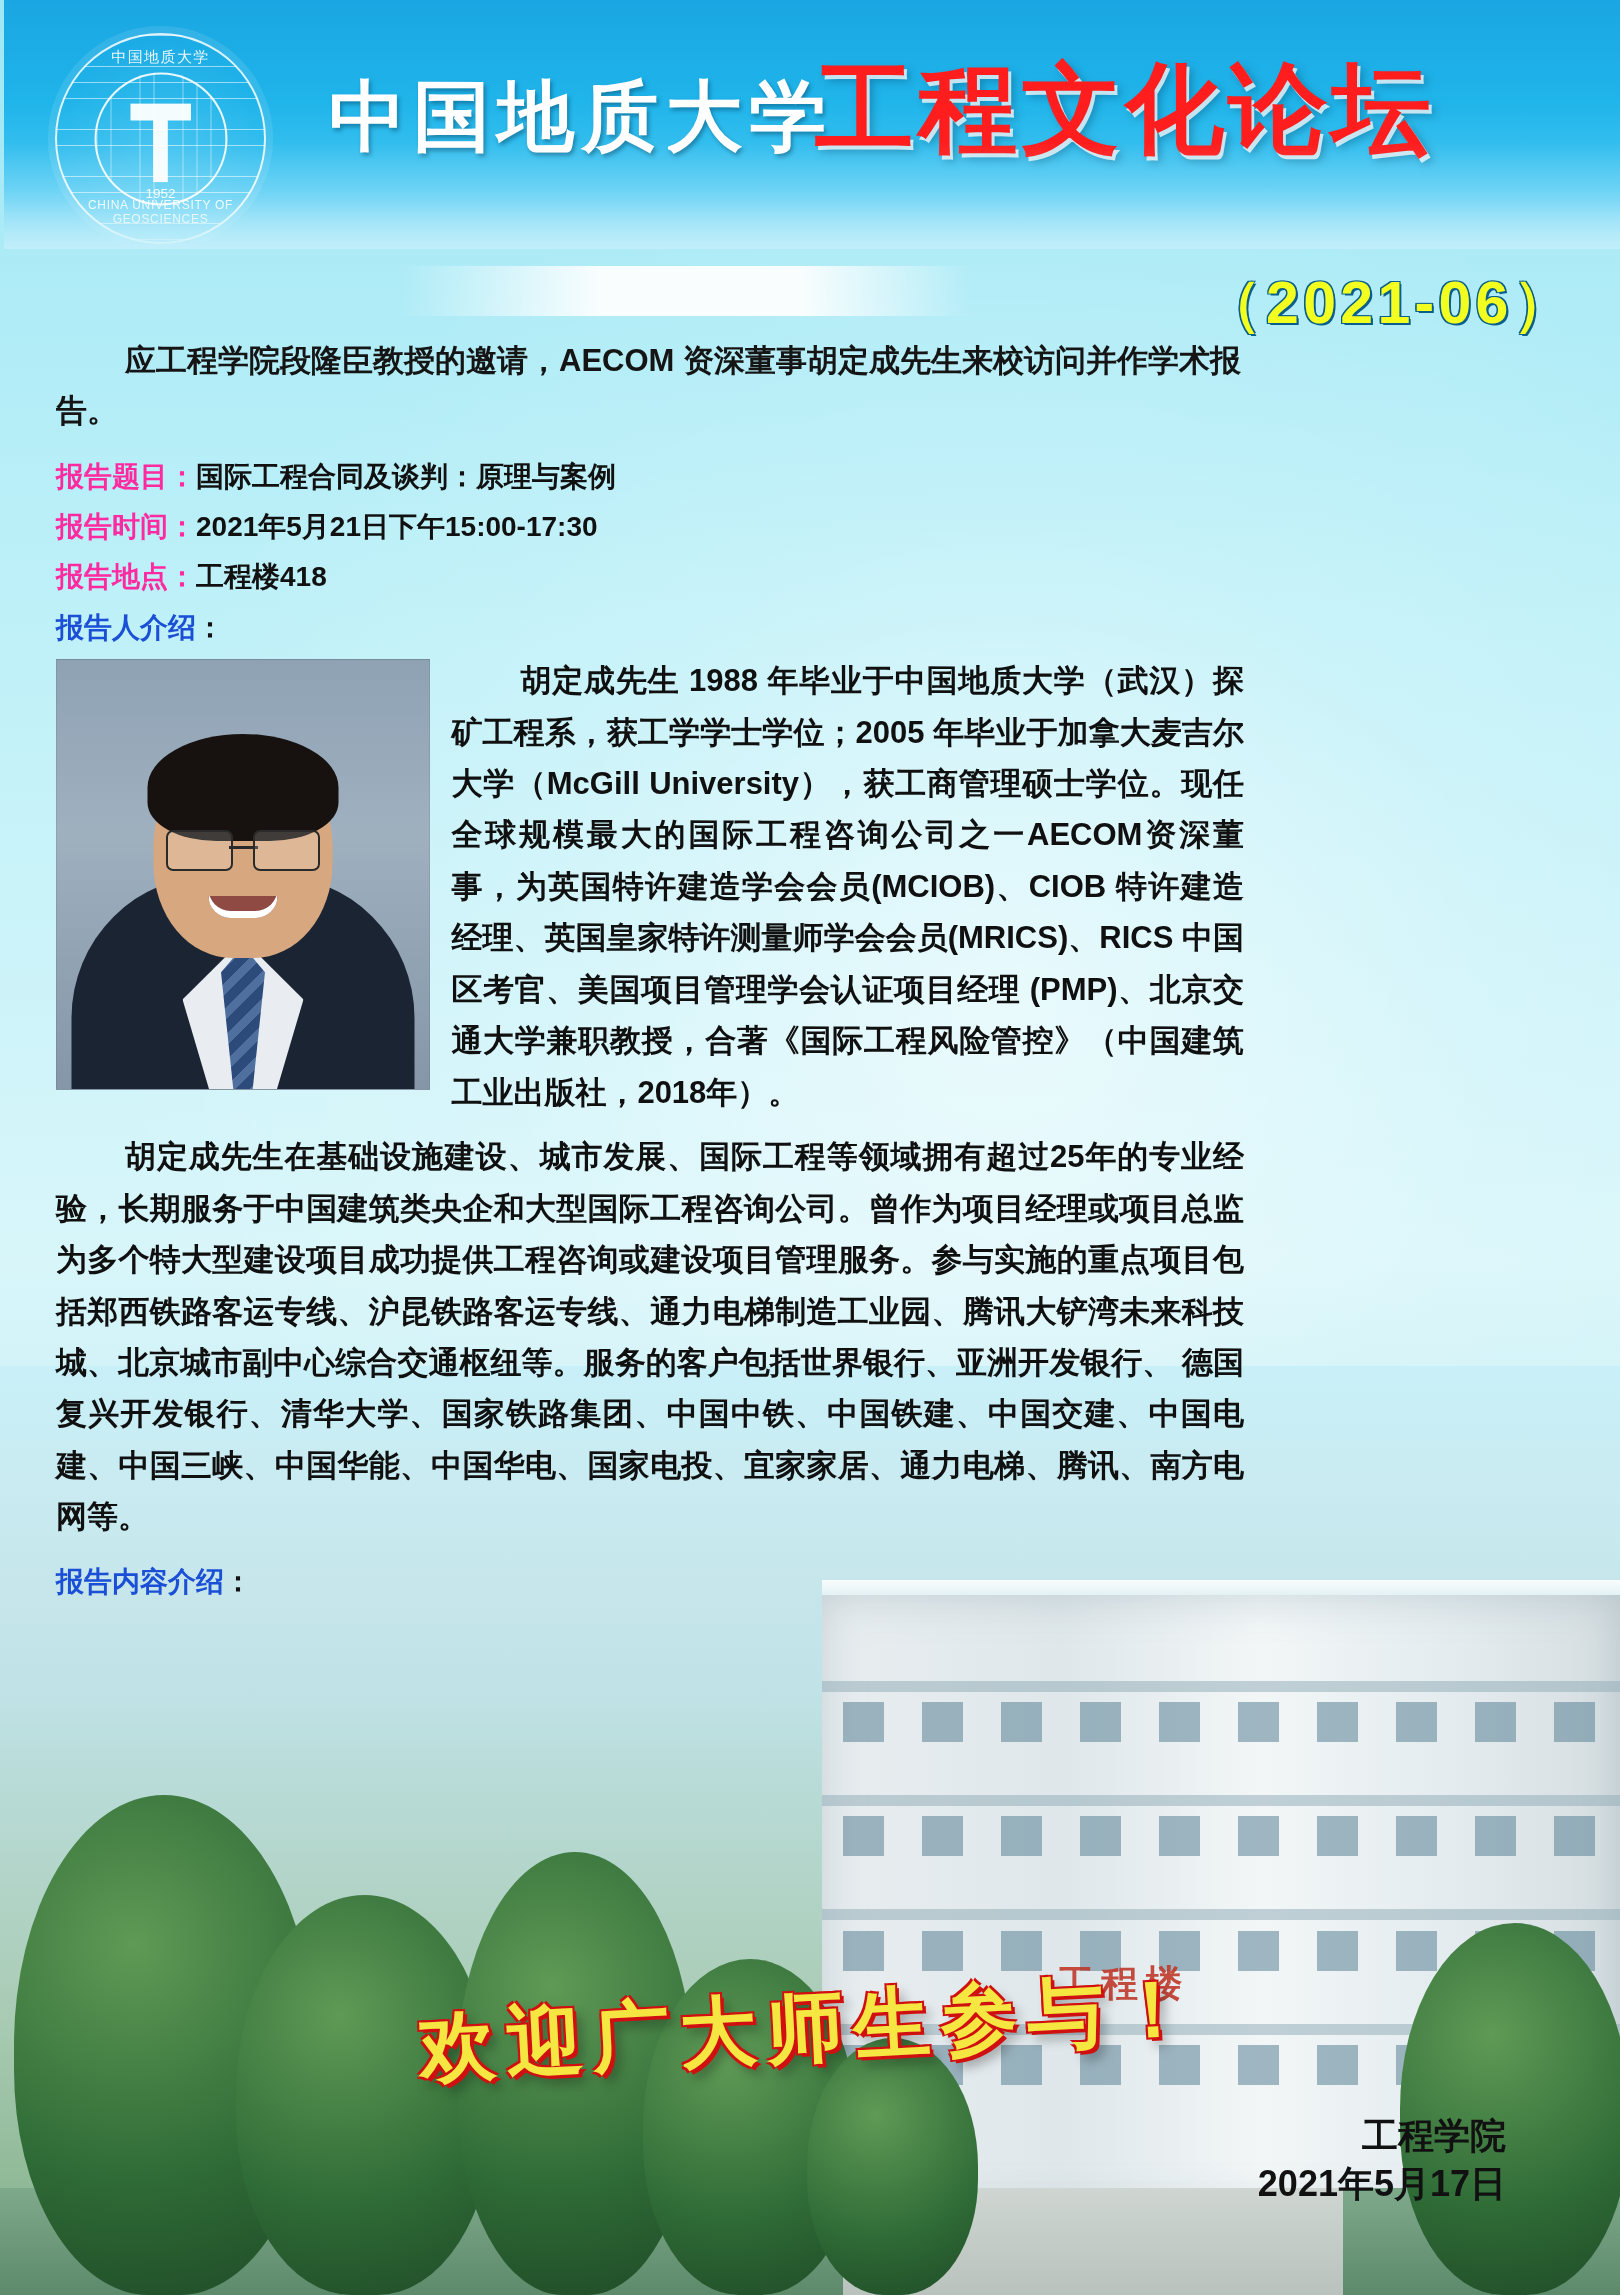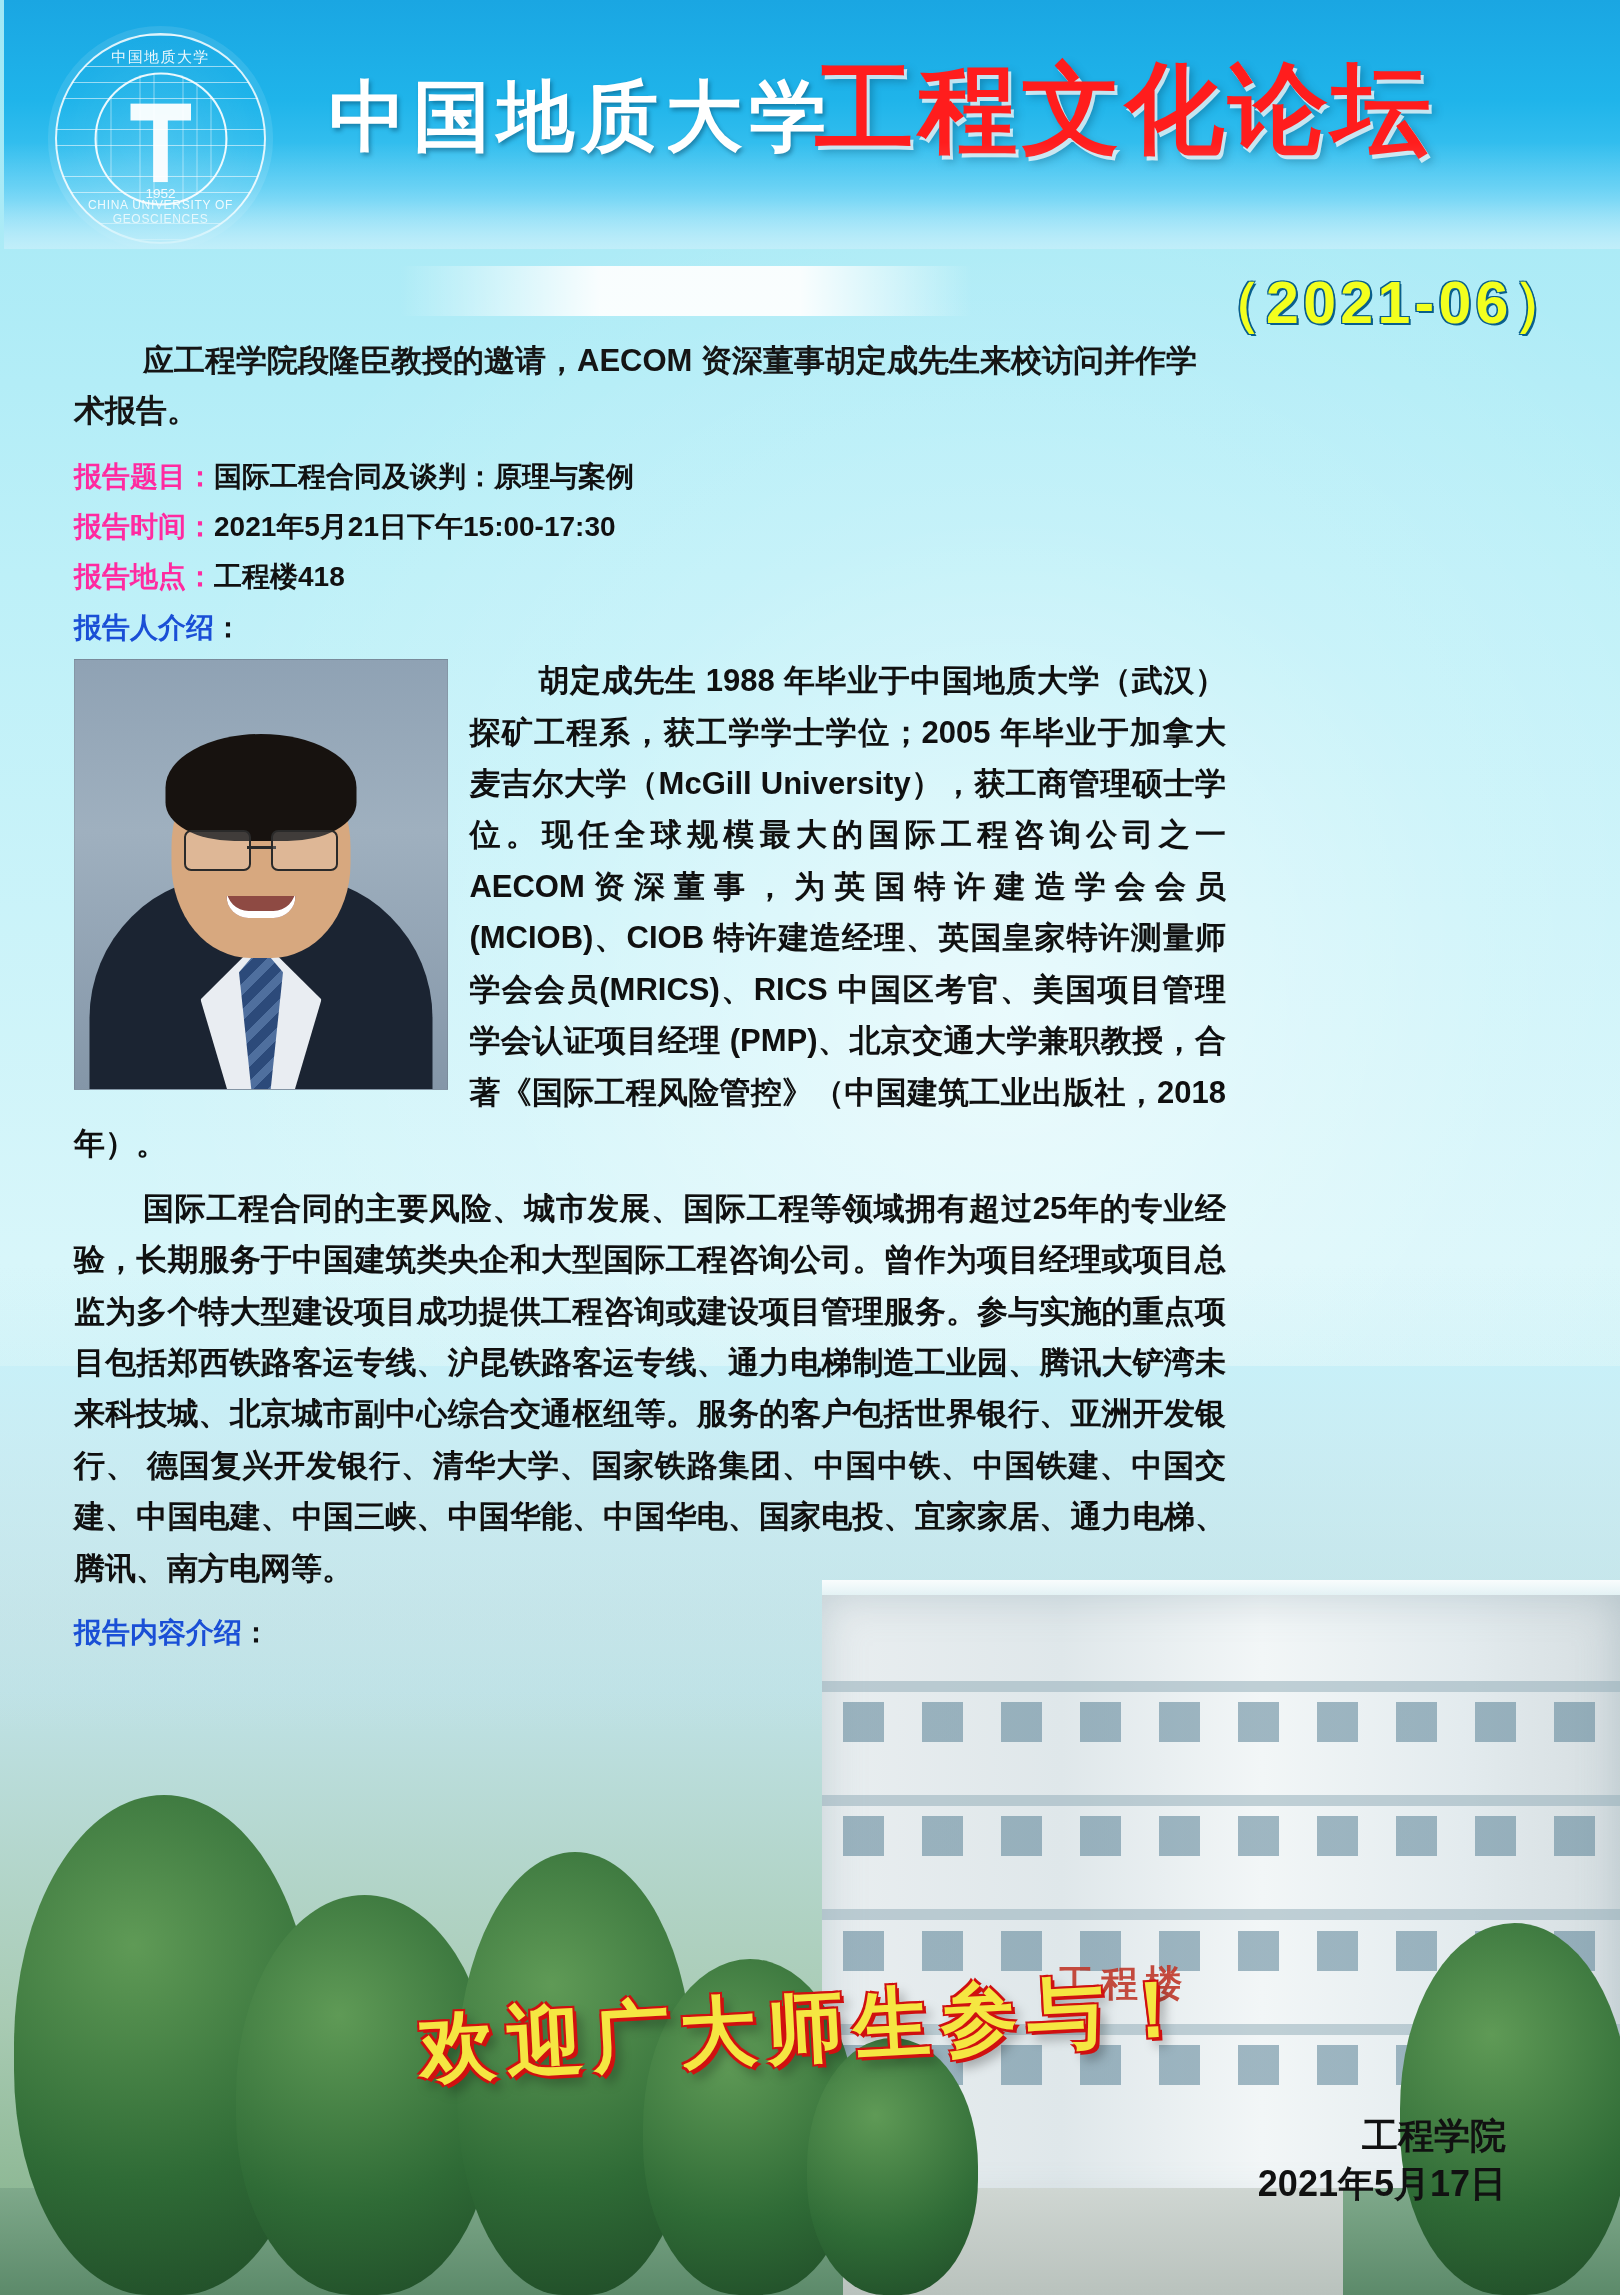--- a/index.html
+++ b/index.html
@@ -118,21 +118,21 @@
     letter-spacing:4.3px;
     z-index:5;
   }
   .white-band{
     position:absolute;left:400px;top:266px;width:572px;height:50px;
     background:linear-gradient(to right,rgba(255,255,255,0) 0%,rgba(255,255,255,.92) 35%,rgba(255,255,255,.92) 70%,rgba(255,255,255,0) 100%);
     z-index:3;
   }
   
   .content{
-    position:absolute;left:0;top:336px;width:1300px;padding:0 74px;box-sizing:border-box;
+    position:absolute;left:0;top:336px;width:1300px;padding:0 56px;box-sizing:border-box;
     color:#111;
   }
   .lead{
     font-size:31px;line-height:1.62;font-weight:bold;text-indent:69px;margin:0 0 18.6px 0;color:#151515;
   }
   .field{margin:0 0 5.7px 0;font-size:28px;line-height:1.58;font-weight:bold;}
   .field .k{color:#ff2aa0;}
   .field .v{color:#111;}
   .subhead{
     font-size:28px;font-weight:bold;color:#1a4fd6;margin:10px 0 7.1px 0;
@@ -280,21 +280,21 @@
         <div class="glasses">
             <i class="l"></i>
             <b></b>
             <i class="r"></i>
           </div>
         <div class="mouth"></div>
       </div>
       <p class="bio-p">胡定成先生 1988 年毕业于中国地质大学（武汉）探矿工程系，获工学学士学位；2005 年毕业于加拿大麦吉尔大学（McGill University），获工商管理硕士学位。现任全球规模最大的国际工程咨询公司之一AECOM资深董事，为英国特许建造学会会员(MCIOB)、CIOB 特许建造经理、英国皇家特许测量师学会会员(MRICS)、RICS 中国区考官、美国项目管理学会认证项目经理 (PMP)、北京交通大学兼职教授，合著《国际工程风险管控》（中国建筑工业出版社，2018年）。</p>
     </div>
 
-    <p class="bio-p2">国际工程合同的主要风险、城市发展、国际工程等领域拥有超过25年的专业经验，长期服务于中国建筑类央企和大型国际工程咨询公司。曾作为项目经理或项目总监为多个特大型建设项目成功提供工程咨询或建设项目管理服务。参与实施的重点项目包括郑西铁路客运专线、沪昆铁路客运专线、通力电梯制造工业园、腾讯大铲湾未来科技城、北京城市副中心综合交通枢纽等。服务的客户包括世界银行、亚洲开发银行、 德国复兴开发银行、清华大学、国家铁路集团、中国中铁、中国铁建、中国交建、中国电建、中国三峡、中国华能、中国华电、国家电投、宜家家居、通力电梯、腾讯、南方电网等。</p>
+    <p class="bio-p2">胡定成先生在基础设施建设、城市发展、国际工程等领域拥有超过25年的专业经验，长期服务于中国建筑类央企和大型国际工程咨询公司。曾作为项目经理或项目总监为多个特大型建设项目成功提供工程咨询或建设项目管理服务。参与实施的重点项目包括郑西铁路客运专线、沪昆铁路客运专线、通力电梯制造工业园、腾讯大铲湾未来科技城、北京城市副中心综合交通枢纽等。服务的客户包括世界银行、亚洲开发银行、 德国复兴开发银行、清华大学、国家铁路集团、中国中铁、中国铁建、中国交建、中国电建、中国三峡、中国华能、中国华电、国家电投、宜家家居、通力电梯、腾讯、南方电网等。</p>
 
     <p class="subhead" style="margin-top:20px">
       <span>报告内容介绍</span><span class="colon">：</span>
     </p>
 
   </div>
 
   <div class="signage">工程楼</div>
 
   <div class="welcome">欢迎广大师生参与！</div>

